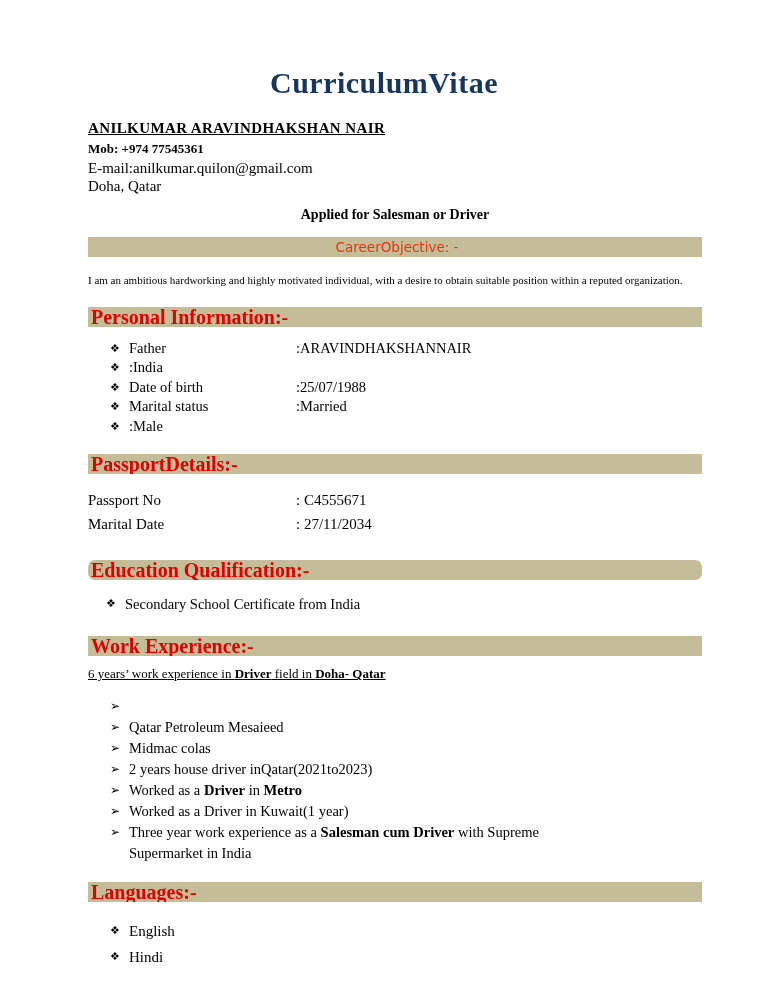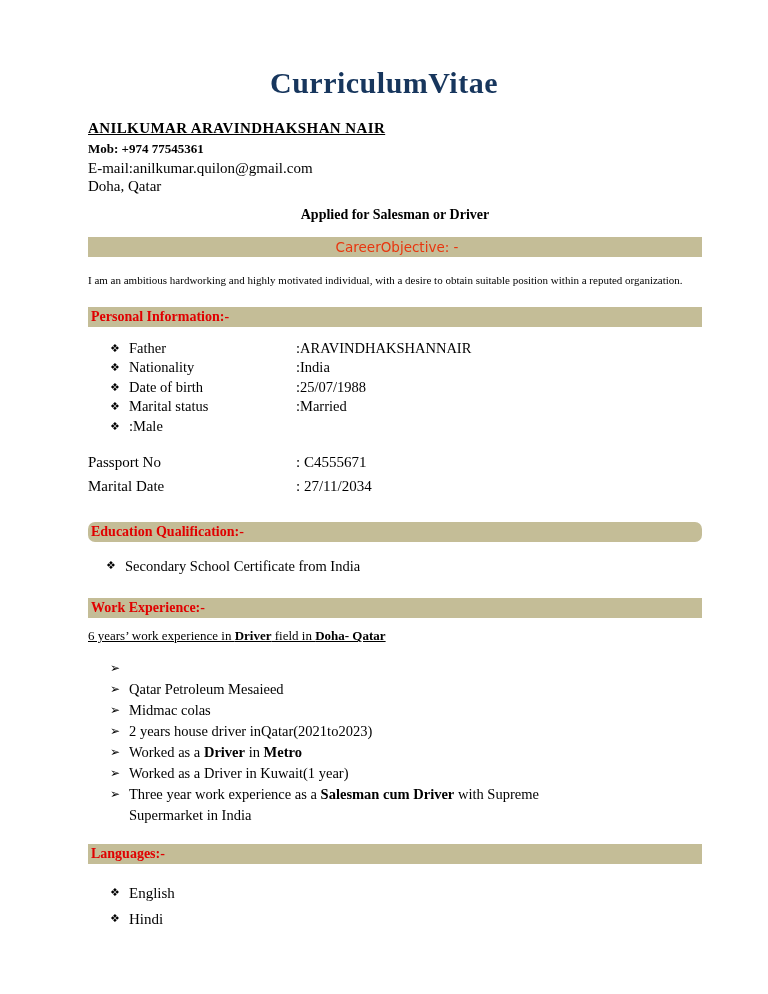--- a/index.html
+++ b/index.html
@@ -55,21 +55,21 @@
   .bar {
     background: var(--bar-tan);
     height: 20px;
     line-height: 20px;
     margin-top: 14px;
     overflow: hidden;
   }
   .bar .bar-text {
     color: var(--section-red);
     font-weight: bold;
-    font-size: 14px;
+    font-size: 20px;
     padding-left: 3px;
     display: block;
   }
   .bar.career { text-align: center; }
   .bar.career .bar-text {
     color: var(--career-red);
     font-family: "DejaVu Sans", sans-serif;
     font-weight: normal;
     font-size: 13.5px;
     padding-left: 4px;
@@ -157,39 +157,41 @@
       <span class="bar-text">Personal Information:-</span>
     </div>
     <div class="pi-list">
         <div class="kv-row pi-row">
           <span class="bullet">❖</span>
           <span class="kv-label">Father</span>
           <span class="kv-value">:ARAVINDHAKSHANNAIR</span>
         </div>
         <div class="kv-row pi-row">
           <span class="bullet">❖</span>
-          <span class="kv-label">Nationality</span>
           <span class="kv-value">:India</span>
         </div>
         <div class="kv-row pi-row">
           <span class="bullet">❖</span>
           <span class="kv-label">Date of birth</span>
           <span class="kv-value">:25/07/1988</span>
         </div>
         <div class="kv-row pi-row">
           <span class="bullet">❖</span>
           <span class="kv-label">Marital status</span>
           <span class="kv-value">:Married</span>
         </div>
         <div class="kv-row pi-row">
           <span class="bullet">❖</span>
           <span class="kv-value">:Male</span>
         </div>
       </div>
 
+    <div class="bar mt-md">
+      <span class="bar-text">PassportDetails:-</span>
+    </div>
     <div class="pp-list">
         <div class="kv-row pp-row">
           <span class="kv-label">Passport No</span>
           <span class="kv-value">: C4555671</span>
         </div>
         <div class="kv-row pp-row">
           <span class="kv-label">Marital Date</span>
           <span class="kv-value">: 27/11/2034</span>
         </div>
       </div>

